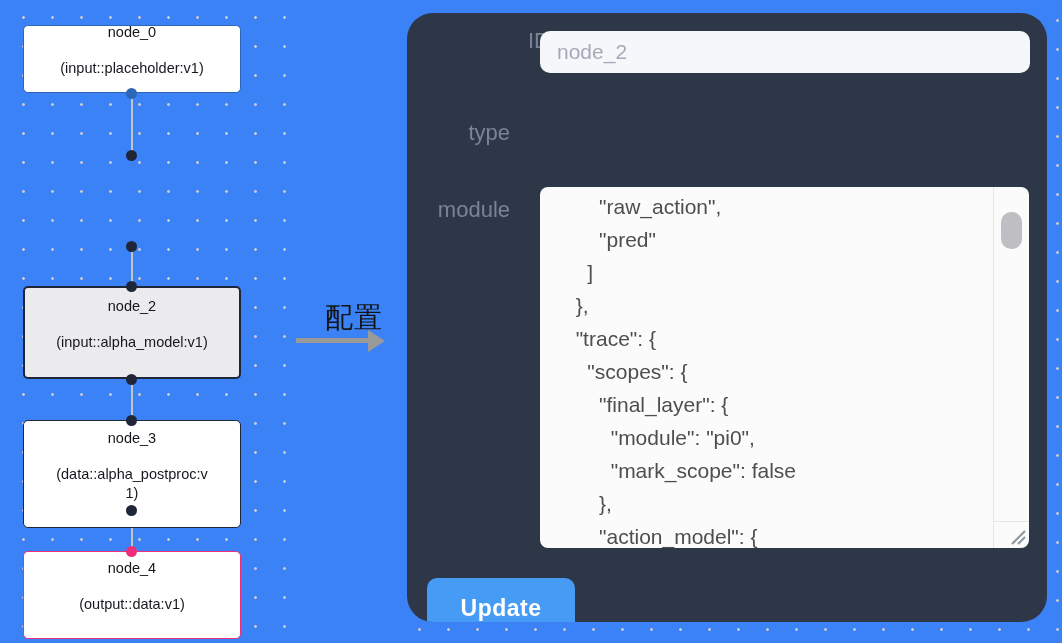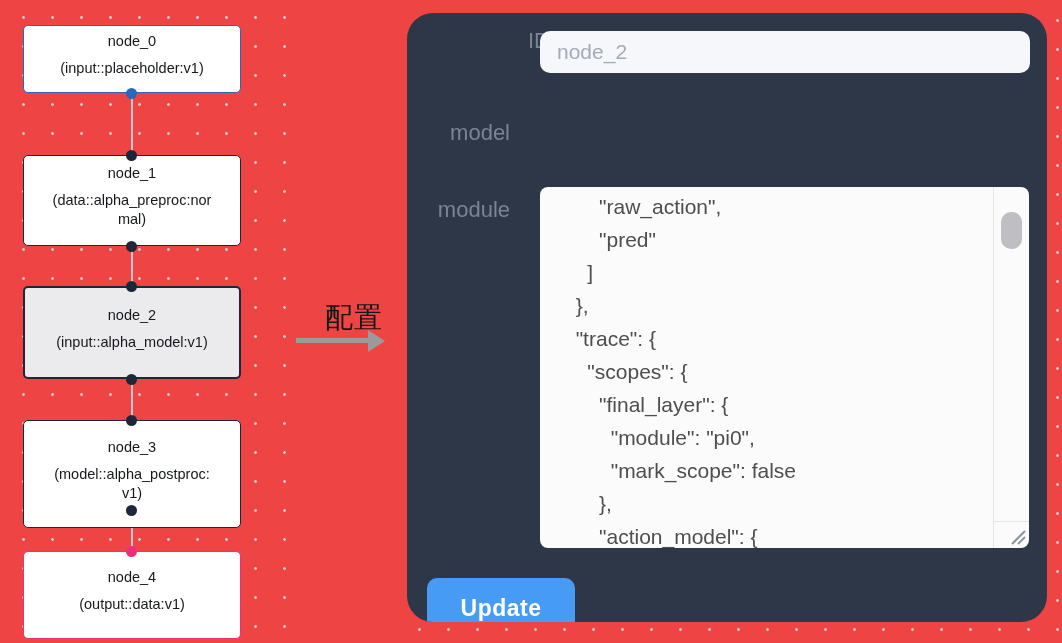--- a/index.html
+++ b/index.html
@@ -1,38 +1,38 @@
 <!DOCTYPE html>
 <html style="--panel-bg: #2d3748; --accent-blue: #469bf5; --input-node-border: #2e66b8; --output-node-border: #ed2f79; --node-border: #20263a; --selected-node-bg: #ebebed; --field-bg: #f5f7fa; --field-text: #a4aab6; --label-text: #7b8496; --config-text: #4e4e50; --edge: #c3c6cb; --grid-dot: #c9cacd; --arrow: #9a9a9a;"><head>
 <meta charset="utf-8">
 <style>
   * { margin:0; padding:0; box-sizing:border-box; }
   html,body { background:#fff; }
   .stage {
     position:relative; width:1062px; height:643px; overflow:hidden;
-    background:#ef4444; font-family:"Liberation Sans", sans-serif;
+    background:#3b82f6; font-family:"Liberation Sans", sans-serif;
   }
   
   .dots {
     position:absolute; top:0; height:643px;
     background-image: radial-gradient(circle, var(--grid-dot,#c9cacd) 1.3px, transparent 1.5px);
     background-size: 29px 29px;
   }
   .dots-left  { left:0;   width:286px; background-position: 9px 3px; }
   .dots-right { left:392px; width:670px; background-position: 13px 6px; }
 
   
   .node {
     position:absolute; left:23px; width:218px;
     background:#fff; border:1.5px solid var(--node-border,#20263a);
     border-radius:5px; display:flex; flex-direction:column;
     align-items:center; justify-content:center;
     font-size:14.5px; line-height:19px; color:#16181d; text-align:center;
   }
-  .node .sub { max-width:162px; margin:8px auto; word-break:break-all; }
+  .node .sub { max-width:162px; margin:17px auto; word-break:break-all; }
   .node-0 { top:25px;  height:68px; border-color:var(--input-node-border,#2e66b8); border-width:1.7px; }
   .node-1 { top:155px; height:91px; }
   .node-2 { top:286px; height:93px; background:var(--selected-node-bg,#ebebed); border-width:2px; }
   .node-3 { top:420px; height:108px; }
   .node-4 { top:551px; height:88px; border-color:var(--output-node-border,#ed2f79); border-width:1.7px; }
 
   .edge { position:absolute; left:131px; width:2px; background:var(--edge,#c3c6cb); }
   .edge-0 { top:93px;  height:62px; }
   .edge-1 { top:246px; height:40px; }
   .edge-2 { top:379px; height:41px; }
@@ -108,31 +108,27 @@
 
   <div class="edge edge-0"></div>
   <div class="edge edge-1"></div>
   <div class="edge edge-2"></div>
   <div class="edge edge-3"></div>
 
   <div class="node node-0">
     <div>node_0</div>
     <div class="sub">(input::placeholder:v1)</div>
   </div>
-  <div class="node node-1">
-    <div>node_1</div>
-    <div class="sub">(data::alpha_preproc:normal)</div>
-  </div>
   <div class="node node-2">
     <div>node_2</div>
     <div class="sub">(input::alpha_model:v1)</div>
   </div>
   <div class="node node-3">
     <div>node_3</div>
-    <div class="sub">(model::alpha_postproc:v1)</div>
+    <div class="sub">(data::alpha_postproc:v1)</div>
   </div>
   <div class="node node-4">
     <div>node_4</div>
     <div class="sub">(output::data:v1)</div>
   </div>
 
   <div class="port blue" style="top:87.5px"></div>
   <div class="port" style="top:149.5px"></div>
   <div class="port" style="top:240.5px"></div>
   <div class="port" style="top:280.5px"></div>
@@ -142,21 +138,21 @@
   <div class="port pink" style="top:545.5px"></div>
 
   <div class="annot-label">配置</div>
   <div class="arrow-shaft"></div>
   <div class="arrow-head"></div>
 
   <div class="panel">
     <div class="f-label lbl-id">ID</div>
     <input class="f-input in-id" type="text" value="node_2" style="">
 
-    <div class="f-label lbl-type">model</div>
+    <div class="f-label lbl-type">type</div>
 
     <div class="f-label lbl-config">module</div>
     <div class="ta-wrap">
       <pre>      "raw_action",
       "pred"
     ]
   },
   "trace": {
     "scopes": {
       "final_layer": {

